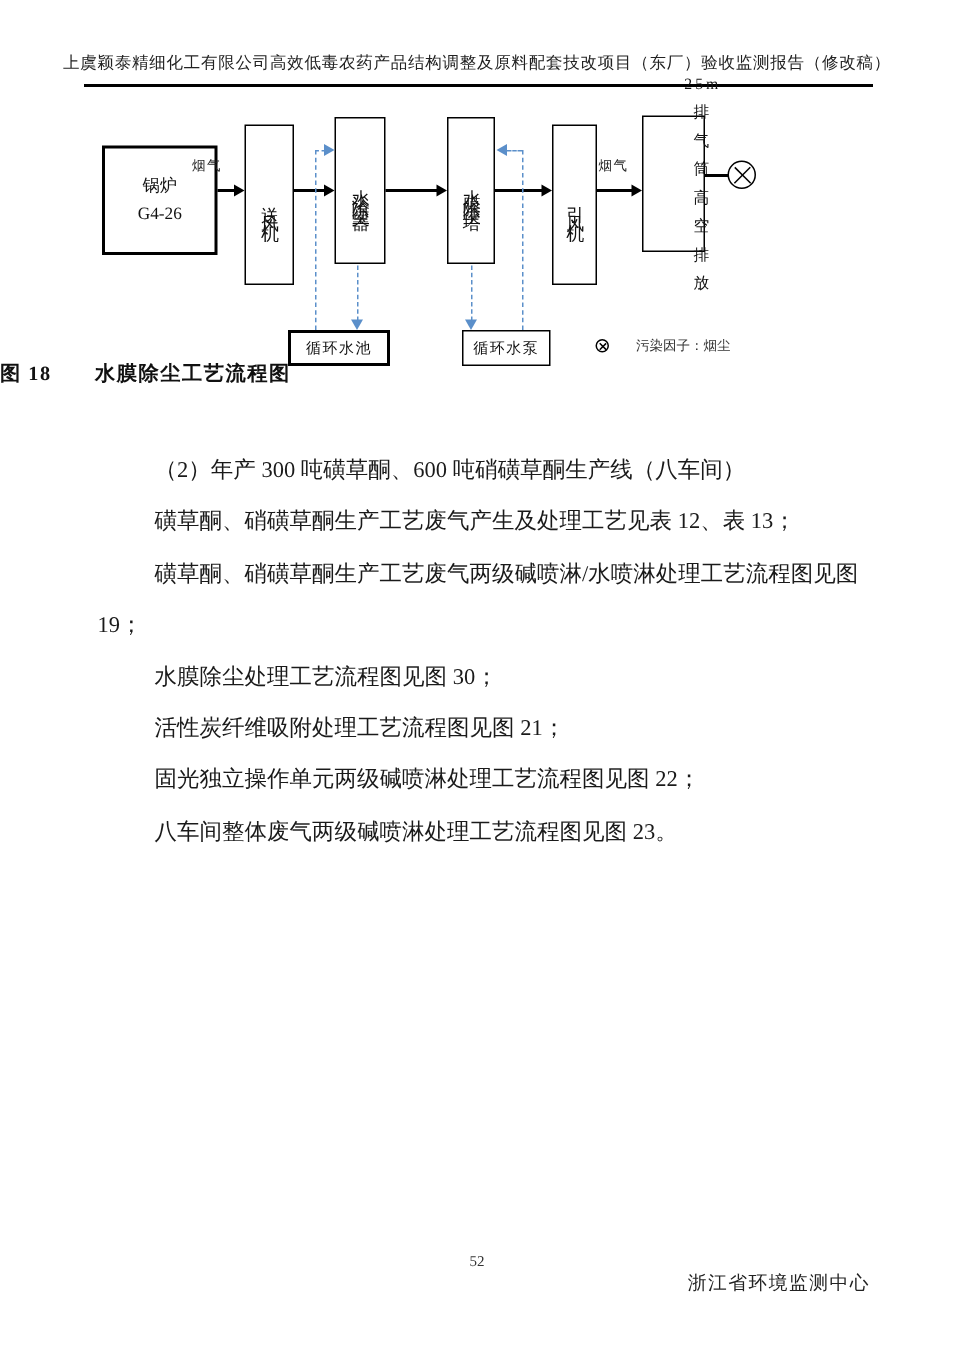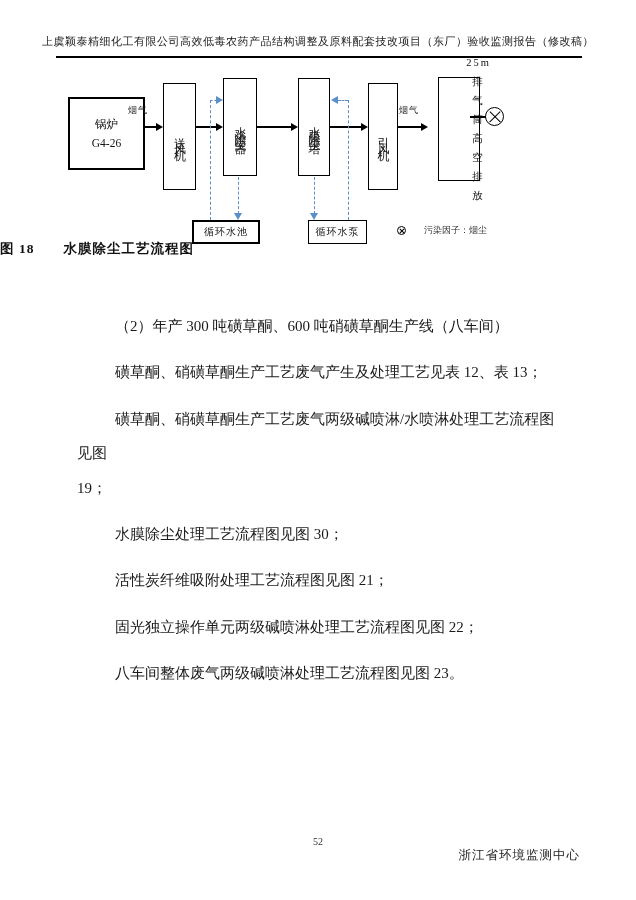--- a/index.html
+++ b/index.html
@@ -42,21 +42,21 @@
   .otimes.big{left:485px;top:107px;width:19px;height:19px;}
   .legend{position:absolute;left:397px;top:224px;font-size:9px;color:#333;display:flex;align-items:center;gap:18px;}
   .otimes.small{position:relative;width:9px;height:9px;border-width:1px;flex:0 0 auto;}
   .otimes.small::before,.otimes.small::after{height:1px;}
 
   .caption{position:absolute;top:240px;left:0;width:100%;text-align:left;
            font-weight:bold;font-size:13.5px;letter-spacing:1px;color:#111;}
 
   
   .body-text{position:absolute;left:65px;top:297px;width:508px;}
-  .body-text p{margin:12px;font-size:15px;line-height:34.4px;text-indent:38px;
+  .body-text p{margin:0;font-size:15px;line-height:34.4px;text-indent:38px;
                white-space:pre-line;color:#1a1a1a;}
 
   
   .footer-page{position:absolute;top:836px;left:0;width:100%;text-align:center;font-size:10px;color:#333;}
   .footer-org{position:absolute;top:847px;right:56px;font-size:12.5px;letter-spacing:1px;color:#222;}
 </style>
 </head>
 <body>
 
 <div class="page">
@@ -70,21 +70,21 @@
 G4-26</div>
 
     <div class="dbox vtext" style="left:163px;top:83px;width:33px;height:107px;">送风机</div>
 
     <div class="dbox vtext" style="left:223px;top:78px;width:34px;height:98px;letter-spacing:4px;">水浴除尘器</div>
 
     <div class="dbox vtext" style="left:298px;top:78px;width:32px;height:98px;letter-spacing:4px;">水膜除尘塔</div>
 
     <div class="dbox vtext" style="left:368px;top:83px;width:30px;height:107px;">引风机</div>
 
-    <div class="dbox stacktext" style="left:438px;top:77px;width:42px;height:104px;padding-left:39px;">25m
+    <div class="dbox stacktext" style="left:428px;top:77px;width:42px;height:91px;padding-left:39px;">25m
 排气
 筒高
 空排
 放</div>
 
     <div class="dbox bold-border smallbox" style="left:192px;top:220px;width:68px;height:24px;">循环水池</div>
 
     <div class="dbox smallbox" style="left:308px;top:220px;width:59px;height:24px;">循环水泵</div>
 
     <div class="hline" style="left:145px;top:126px;width:12px;"></div>

